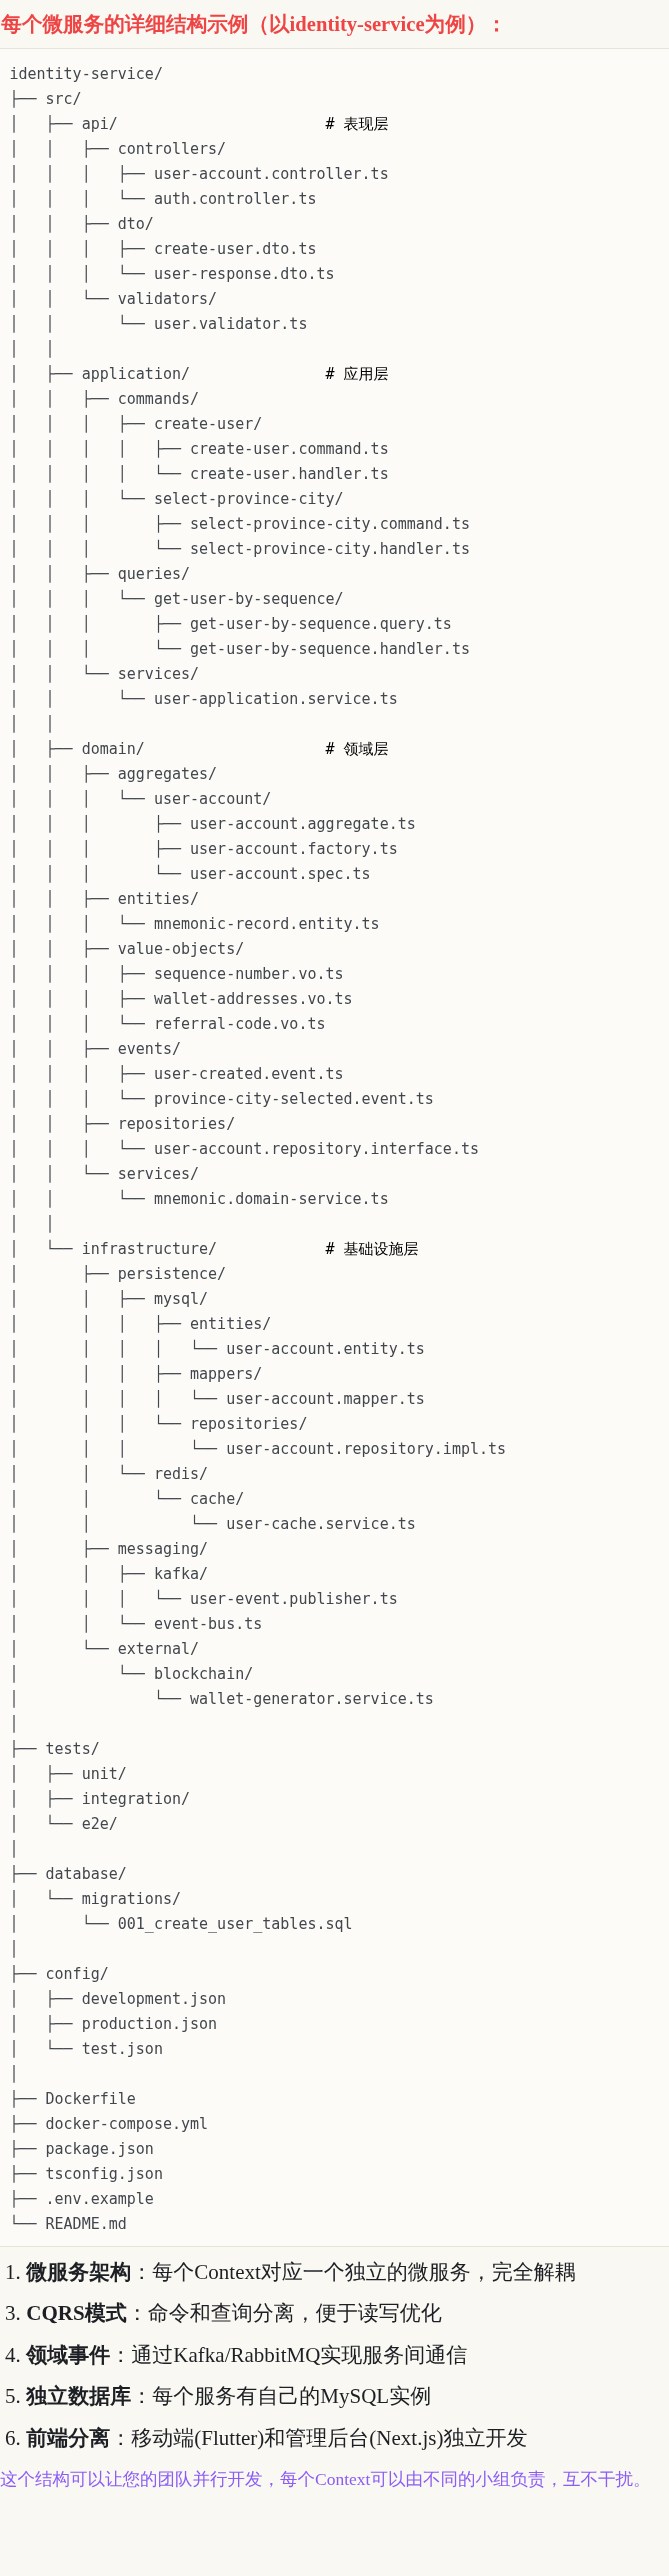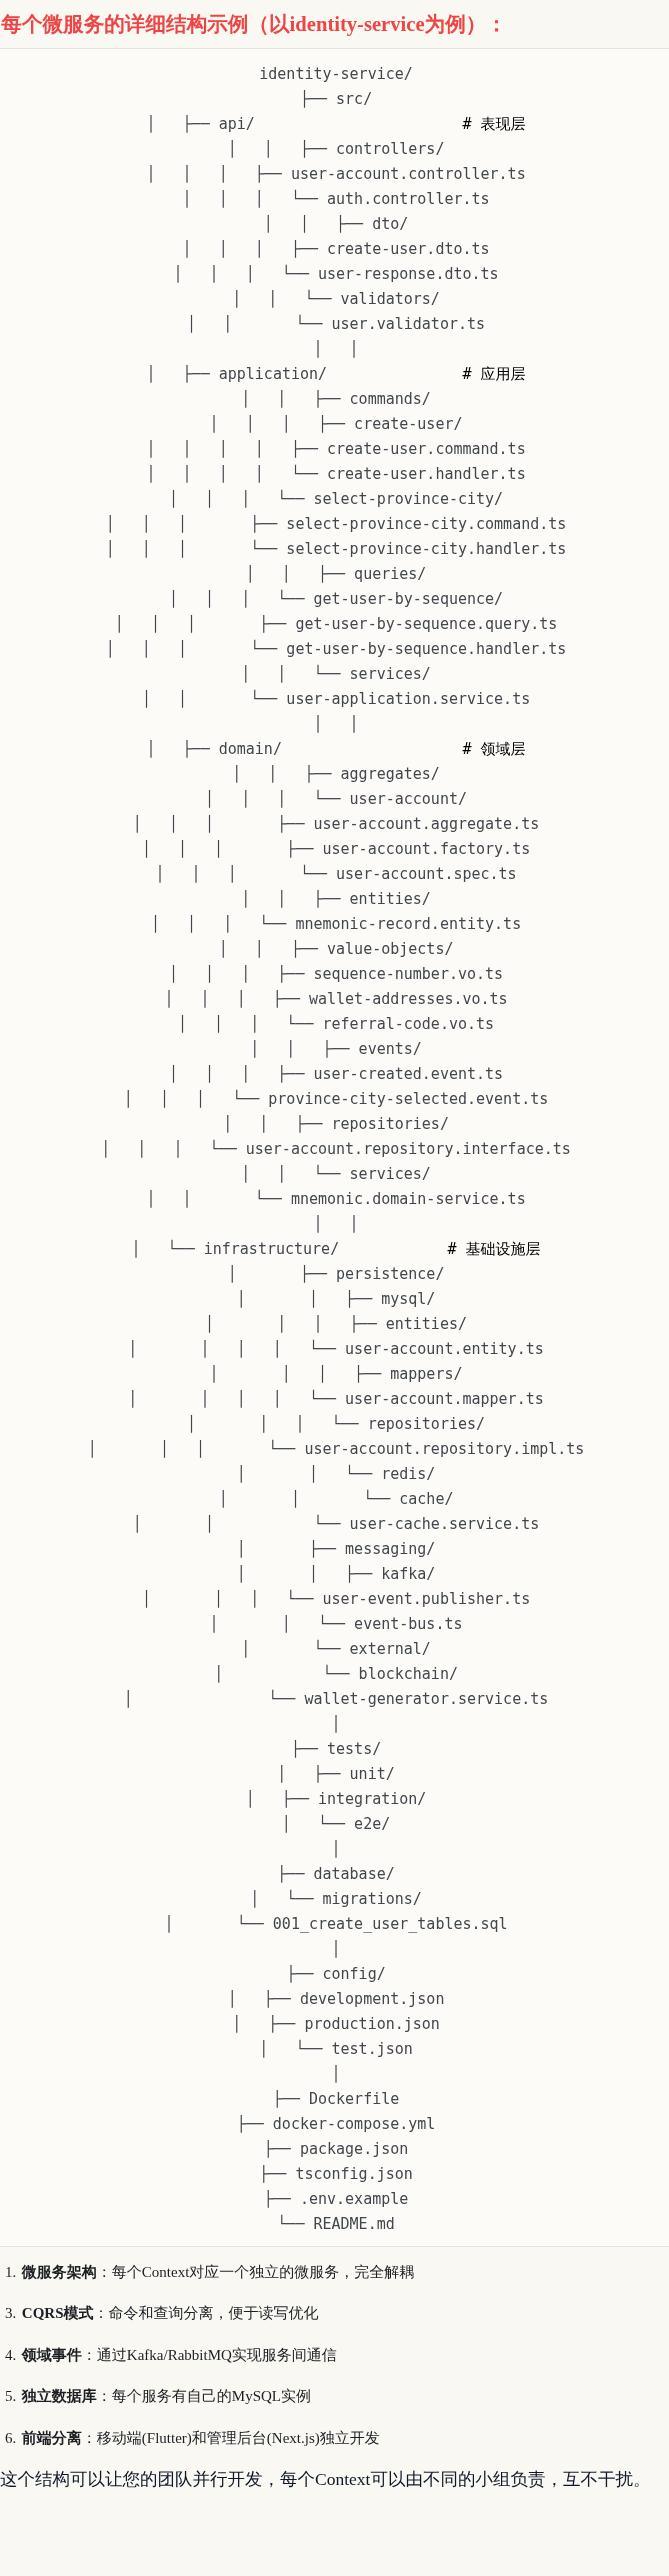--- a/index.html
+++ b/index.html
@@ -28,48 +28,47 @@
   }
   pre.tree {
     margin: 0;
     padding: 13.8px 6.3px 8.8px 9.4px;
     font-family: "DejaVu Sans Mono", monospace;
     font-size: 15px;
     line-height: 25px;
     font-weight: 400;
     color: #42474d;
     white-space: pre;
-    text-align: center;
   }
   pre.tree .tree-line { height: 25px; }
   .tree-comment { color: #000000; }
   .notes-heading {
     margin: 0;
     padding: 15px 0 0 1.3px;
     font-size: 20.6px;
     line-height: 27.5px;
     font-weight: 700;
     color: #14171a;
   }
   .notes-list { padding: 12.5px 0 0 5px; }
   .note-item {
-    font-size: 15px;
+    font-size: 21px;
     line-height: 24px;
     margin: 0 0 17.5px 0;
     color: #1c1f24;
   }
   .note-num { margin-right: 5.6px; }
   .note-term { font-weight: 700; }
   .note-colon { font-weight: 400; }
   .footer-para {
     margin: 0;
     padding: 0 0 0 0;
     font-size: 17.5px;
     line-height: 24px;
-    color: #0f172a;
+    color: #8b5cf6;
   }
 </style>
 </head>
 <body>
 
 <div class="page">
   <h1 class="title">每个微服务的详细结构示例（以identity-service为例）：</h1>
 
   <div class="codeblock">
     <pre class="tree"><div class="tree-line">identity-service/</div><div class="tree-line">├── src/</div><div class="tree-line"><span>│   ├── api/                       </span><span class="tree-comment"># 表现层</span></div><div class="tree-line">│   │   ├── controllers/</div><div class="tree-line">│   │   │   ├── user-account.controller.ts</div><div class="tree-line">│   │   │   └── auth.controller.ts</div><div class="tree-line">│   │   ├── dto/</div><div class="tree-line">│   │   │   ├── create-user.dto.ts</div><div class="tree-line">│   │   │   └── user-response.dto.ts</div><div class="tree-line">│   │   └── validators/</div><div class="tree-line">│   │       └── user.validator.ts</div><div class="tree-line">│   │</div><div class="tree-line"><span>│   ├── application/               </span><span class="tree-comment"># 应用层</span></div><div class="tree-line">│   │   ├── commands/</div><div class="tree-line">│   │   │   ├── create-user/</div><div class="tree-line">│   │   │   │   ├── create-user.command.ts</div><div class="tree-line">│   │   │   │   └── create-user.handler.ts</div><div class="tree-line">│   │   │   └── select-province-city/</div><div class="tree-line">│   │   │       ├── select-province-city.command.ts</div><div class="tree-line">│   │   │       └── select-province-city.handler.ts</div><div class="tree-line">│   │   ├── queries/</div><div class="tree-line">│   │   │   └── get-user-by-sequence/</div><div class="tree-line">│   │   │       ├── get-user-by-sequence.query.ts</div><div class="tree-line">│   │   │       └── get-user-by-sequence.handler.ts</div><div class="tree-line">│   │   └── services/</div><div class="tree-line">│   │       └── user-application.service.ts</div><div class="tree-line">│   │</div><div class="tree-line"><span>│   ├── domain/                    </span><span class="tree-comment"># 领域层</span></div><div class="tree-line">│   │   ├── aggregates/</div><div class="tree-line">│   │   │   └── user-account/</div><div class="tree-line">│   │   │       ├── user-account.aggregate.ts</div><div class="tree-line">│   │   │       ├── user-account.factory.ts</div><div class="tree-line">│   │   │       └── user-account.spec.ts</div><div class="tree-line">│   │   ├── entities/</div><div class="tree-line">│   │   │   └── mnemonic-record.entity.ts</div><div class="tree-line">│   │   ├── value-objects/</div><div class="tree-line">│   │   │   ├── sequence-number.vo.ts</div><div class="tree-line">│   │   │   ├── wallet-addresses.vo.ts</div><div class="tree-line">│   │   │   └── referral-code.vo.ts</div><div class="tree-line">│   │   ├── events/</div><div class="tree-line">│   │   │   ├── user-created.event.ts</div><div class="tree-line">│   │   │   └── province-city-selected.event.ts</div><div class="tree-line">│   │   ├── repositories/</div><div class="tree-line">│   │   │   └── user-account.repository.interface.ts</div><div class="tree-line">│   │   └── services/</div><div class="tree-line">│   │       └── mnemonic.domain-service.ts</div><div class="tree-line">│   │</div><div class="tree-line"><span>│   └── infrastructure/            </span><span class="tree-comment"># 基础设施层</span></div><div class="tree-line">│       ├── persistence/</div><div class="tree-line">│       │   ├── mysql/</div><div class="tree-line">│       │   │   ├── entities/</div><div class="tree-line">│       │   │   │   └── user-account.entity.ts</div><div class="tree-line">│       │   │   ├── mappers/</div><div class="tree-line">│       │   │   │   └── user-account.mapper.ts</div><div class="tree-line">│       │   │   └── repositories/</div><div class="tree-line">│       │   │       └── user-account.repository.impl.ts</div><div class="tree-line">│       │   └── redis/</div><div class="tree-line">│       │       └── cache/</div><div class="tree-line">│       │           └── user-cache.service.ts</div><div class="tree-line">│       ├── messaging/</div><div class="tree-line">│       │   ├── kafka/</div><div class="tree-line">│       │   │   └── user-event.publisher.ts</div><div class="tree-line">│       │   └── event-bus.ts</div><div class="tree-line">│       └── external/</div><div class="tree-line">│           └── blockchain/</div><div class="tree-line">│               └── wallet-generator.service.ts</div><div class="tree-line">│</div><div class="tree-line">├── tests/</div><div class="tree-line">│   ├── unit/</div><div class="tree-line">│   ├── integration/</div><div class="tree-line">│   └── e2e/</div><div class="tree-line">│</div><div class="tree-line">├── database/</div><div class="tree-line">│   └── migrations/</div><div class="tree-line">│       └── 001_create_user_tables.sql</div><div class="tree-line">│</div><div class="tree-line">├── config/</div><div class="tree-line">│   ├── development.json</div><div class="tree-line">│   ├── production.json</div><div class="tree-line">│   └── test.json</div><div class="tree-line">│</div><div class="tree-line">├── Dockerfile</div><div class="tree-line">├── docker-compose.yml</div><div class="tree-line">├── package.json</div><div class="tree-line">├── tsconfig.json</div><div class="tree-line">├── .env.example</div><div class="tree-line">└── README.md</div></pre>

